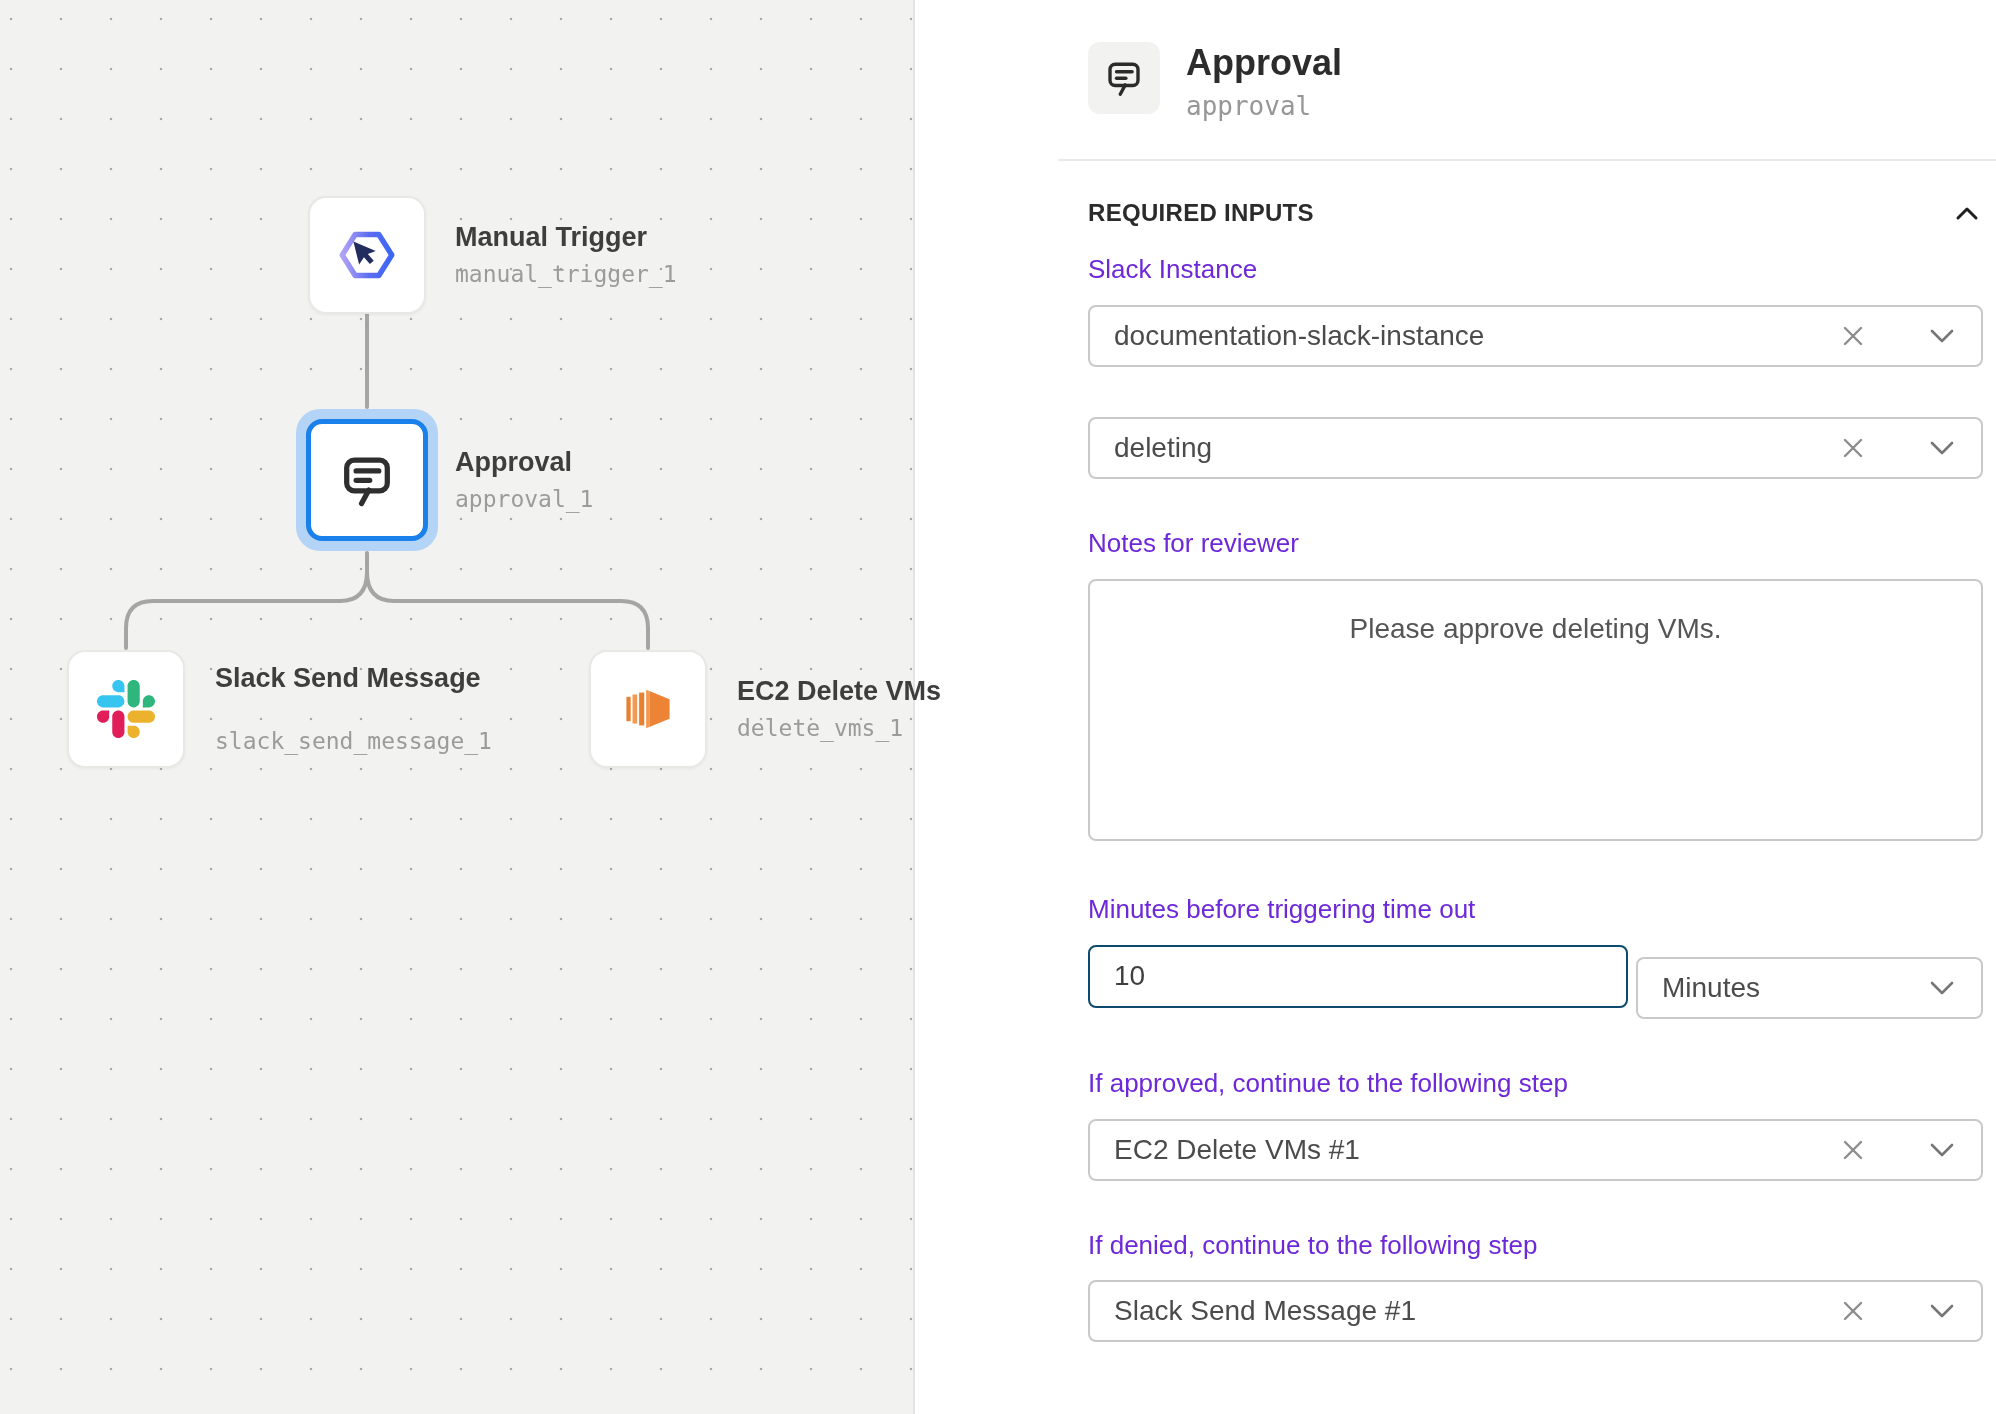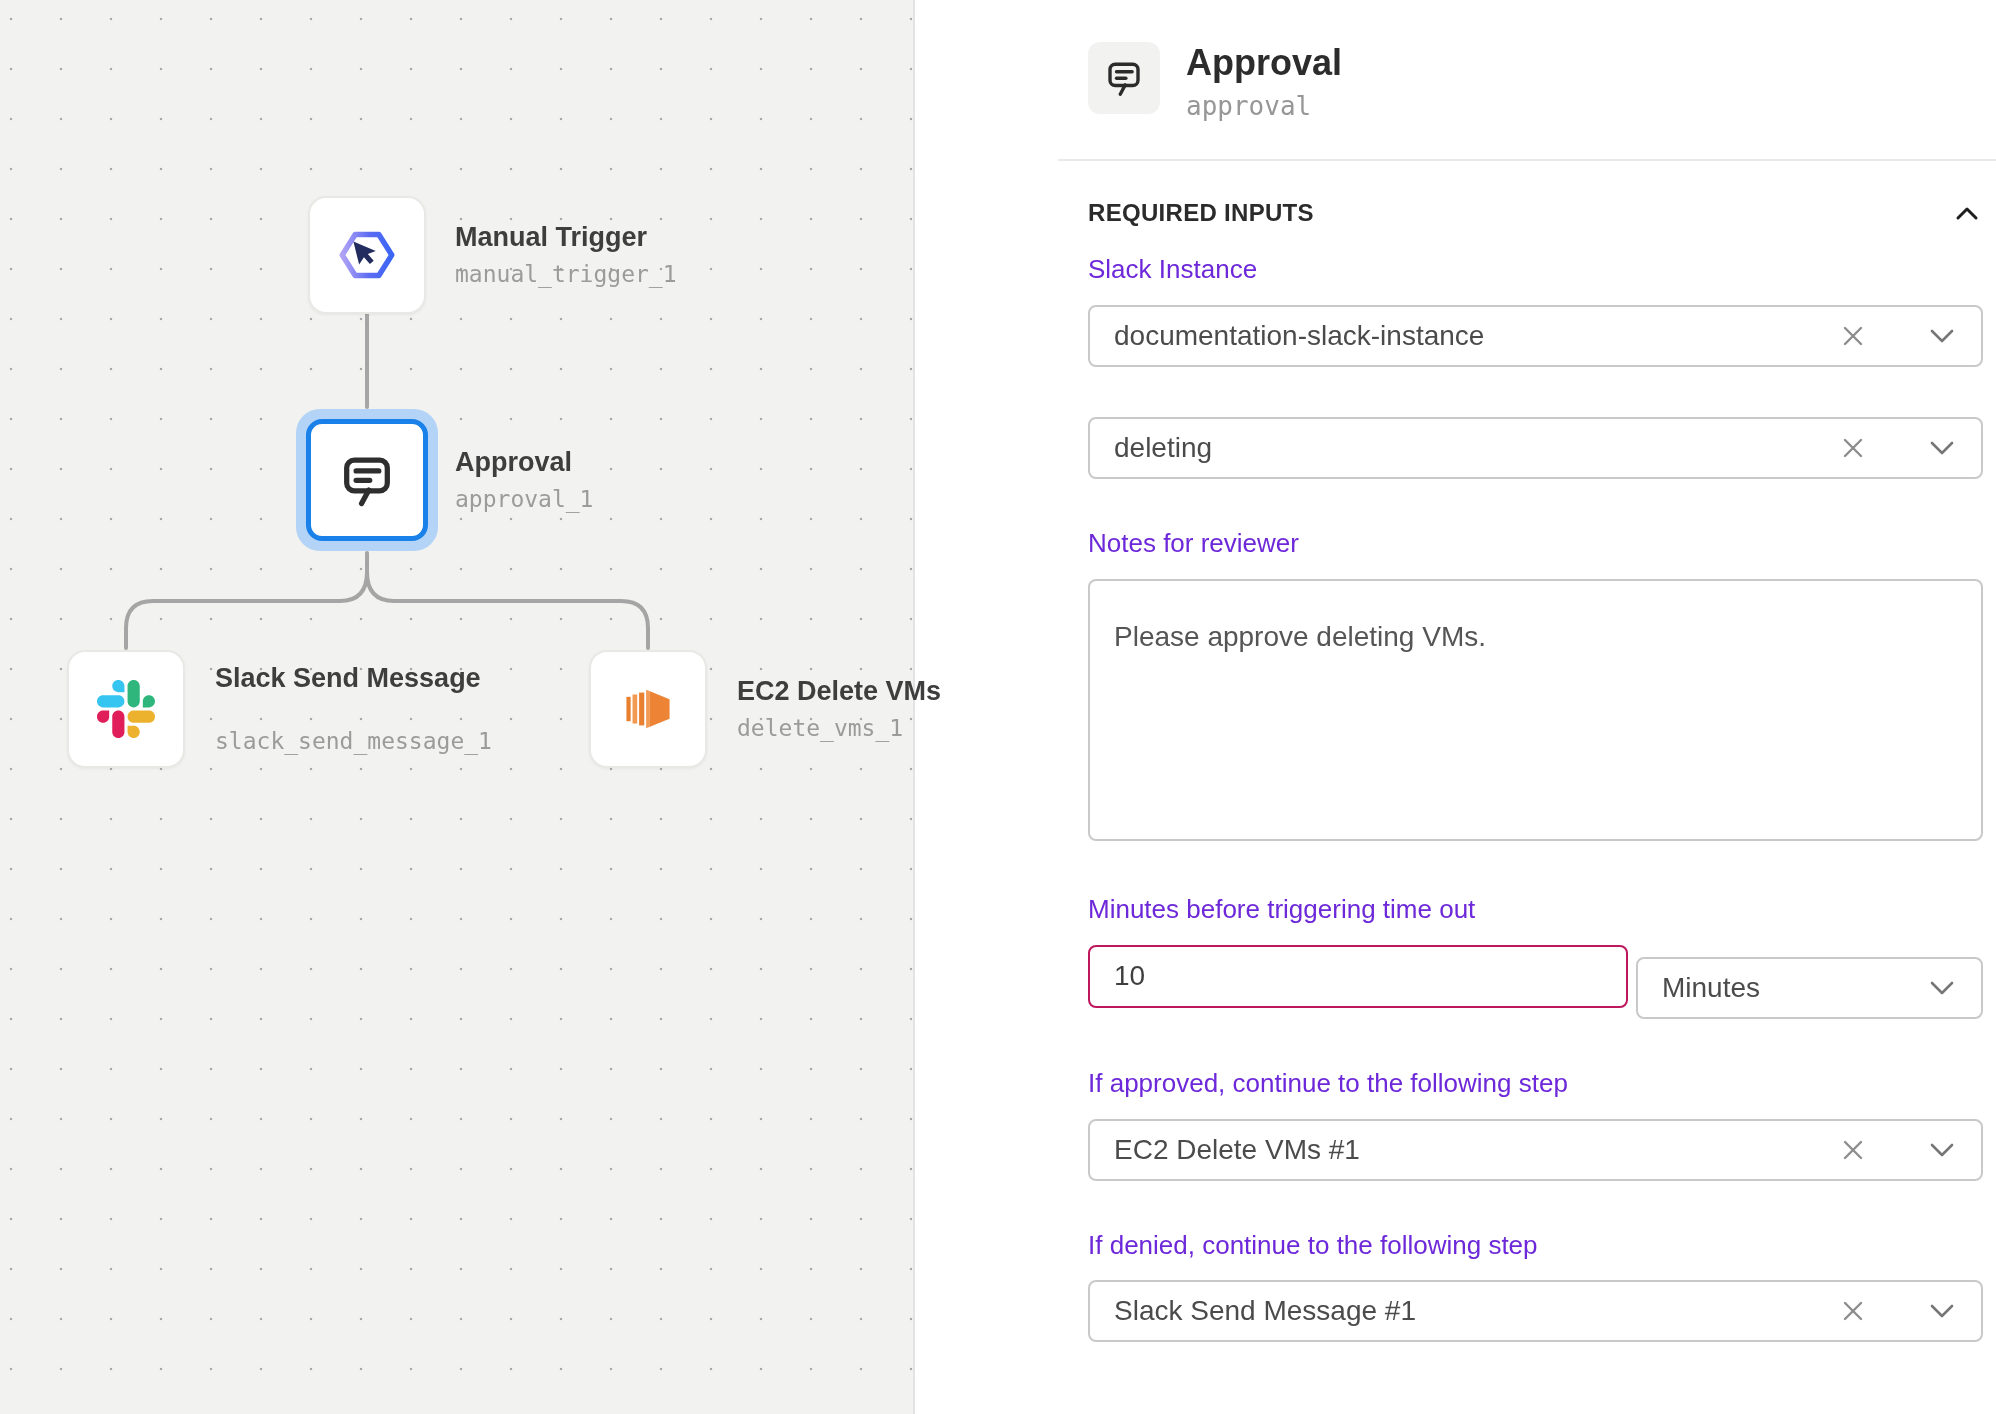--- a/index.html
+++ b/index.html
@@ -82,27 +82,27 @@
     display:flex; align-items:center;
     padding:0 20px 0 24px; cursor:pointer;
   }
   .select-value { font-size:28px; color:#4b4b4b; flex:1 1 auto; white-space:nowrap; overflow:hidden; }
   .icon-btn { background:none; border:none; cursor:pointer; display:flex; align-items:center; padding:6px; }
   .clear-btn { margin-right:52px; }
 
   .notes-area {
     width:100%; height:262px; resize:none;
     border:2px solid #c9c9c9; border-radius:8px;
-    padding:38px 24px; font-family:"Liberation Sans",sans-serif;
-    font-size:28px; color:#555; line-height:1.3; outline:none; background:#fff;
+    padding:30px 24px; font-family:"Liberation Sans",sans-serif;
+    font-size:28px; color:#555; line-height:1.3; outline:none; background:#fff;text-align:center;
   }
 
   .interval-row { display:flex; gap:8px; }
   .num-input {
-    flex:0 0 540px; height:63px; border:2px solid #be185d; border-radius:8px;
+    flex:0 0 540px; height:63px; border:2px solid #0c4a6e; border-radius:8px;
     font-size:28px; color:#3f3f3f; padding:0 24px; outline:none;
     font-family:"Liberation Sans",sans-serif; background:#fff;
   }
   .unit-select { flex:1 1 auto;margin-top:12px; }
 
   svg { display:block; }
 </style>
 </head>
 <body>
 

